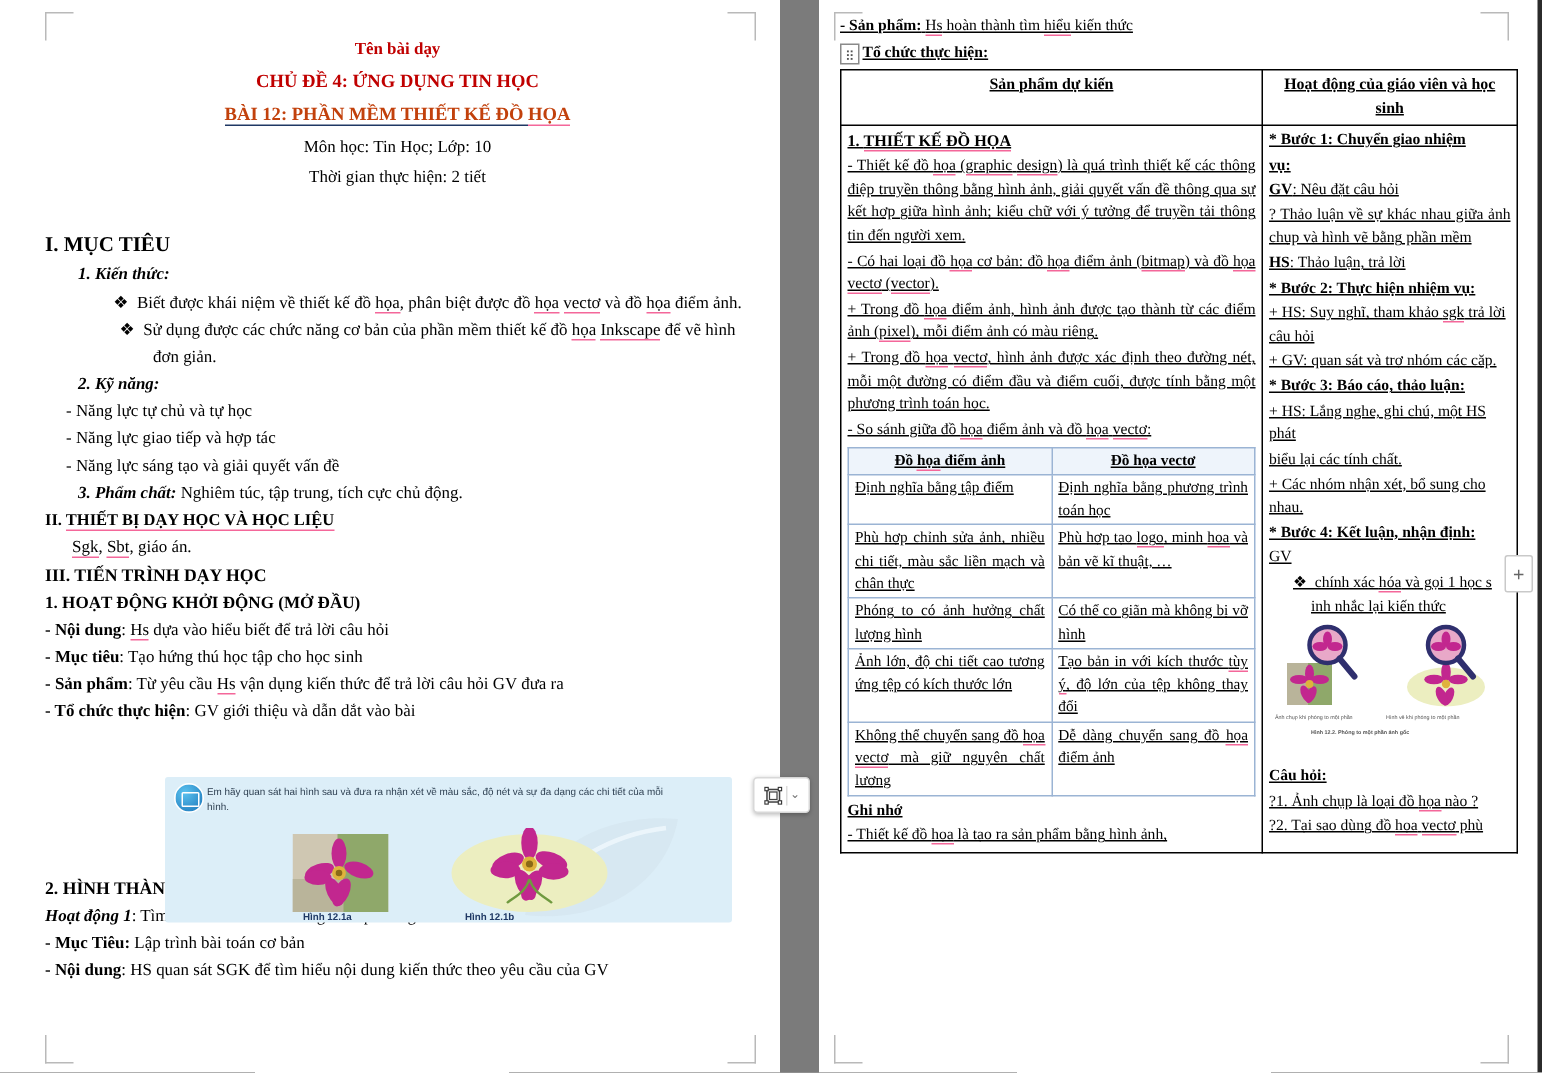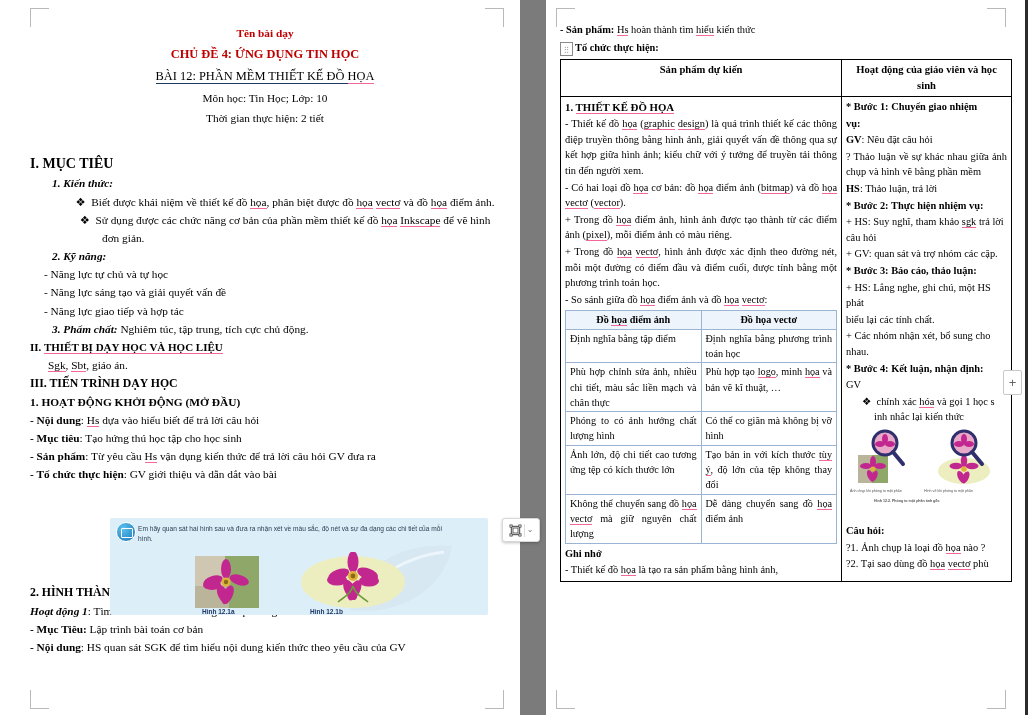--- a/index.html
+++ b/index.html
@@ -16,25 +16,25 @@
   .page-right{width:482px;height:715px;}
 
   
   .cmark{position:absolute;border-color:#b9b9b9;border-style:solid;width:18px;height:18px;}
   .cm-tl{top:8px;left:30px;border-width:1px 0 0 1px;}
   .cm-tr{top:8px;right:16px;border-width:1px 1px 0 0;}
   .cm-bl{bottom:6px;left:30px;border-width:0 0 1px 1px;}
   .cm-br{bottom:6px;right:16px;border-width:0 1px 1px 0;}
 
   .body-left{position:absolute;left:30px;top:6px;width:470px;font-size:11.3px;line-height:1.52;margin-top:19px;}
-  .body-right{position:absolute;left:14px;top:22px;width:455px;font-size:10.4px;line-height:1.5;}
+  .body-right{position:absolute;left:14px;top:10px;width:455px;font-size:10.4px;line-height:1.5;text-decoration:underline;}
 
   .ctr{text-align:center;}
   .red{color:#c00000;font-weight:bold;}
-  .blue{color:#000000;font-weight:normal;}
+  .blue{color:#c2410c;font-weight:bold;}
   .b{font-weight:bold;}
   .bi{font-weight:bold;font-style:italic;}
   
   .sp{ border-bottom:1.6px solid #f4679a; }
   .ul{ border-bottom:1.3px solid #1f3864; }
   .ulk{ border-bottom:1.4px solid #f4679a; }
 
   p{margin:0 0 1px 0;}
   .indent1{padding-left:22px;}
   .indent2{padding-left:48px;text-indent:-16px;text-align:center;}
@@ -130,22 +130,22 @@
         Biết được khái niệm về thiết kế đồ <span class="sp">họa</span>, phân biệt được đồ <span class="sp">họa</span> <span class="sp">vectơ</span> và đồ <span class="sp">họa</span> điểm ảnh.
       </p>
       <p class="indent2" style="padding-left:56px;">
         <span>❖</span>&nbsp;
         Sử dụng được các chức năng cơ bản của phần mềm thiết kế đồ <span class="sp">họa</span> <span class="sp">Inkscape</span> để vẽ hình
       </p>
       <p style="padding-left:72px;">đơn giản.</p>
 
       <p class="bi indent1">2. Kỹ năng:</p>
       <p style="padding-left:14px;">- Năng lực tự chủ và tự học</p>
+      <p style="padding-left:14px;">- Năng lực giao tiếp và hợp tác</p>
       <p style="padding-left:14px;">- Năng lực sáng tạo và giải quyết vấn đề</p>
-      <p style="padding-left:14px;">- Năng lực giao tiếp và hợp tác</p>
 
       <p class="indent1"><span class="bi">3. Phẩm chất:</span><span> Nghiêm túc, tập trung, tích cực chủ động.</span></p>
 
       <p class="b" style="font-size:11px;">II. <span class="ulk">THIẾT BỊ DẠY HỌC VÀ HỌC LIỆU</span></p>
       <p style="padding-left:18px;"><span class="sp">Sgk</span>, <span class="sp">Sbt</span>, giáo án.</p>
 
       <p class="b" style="font-size:11.8px;">III. TIẾN TRÌNH DẠY HỌC</p>
       <p class="b" style="font-size:11.4px;">1. HOẠT ĐỘNG KHỞI ĐỘNG (MỞ ĐẦU)</p>
 
       <p><span class="b">- Nội dung</span>: <span class="sp">Hs</span> dựa vào hiểu biết để trả lời câu hỏi</p>

